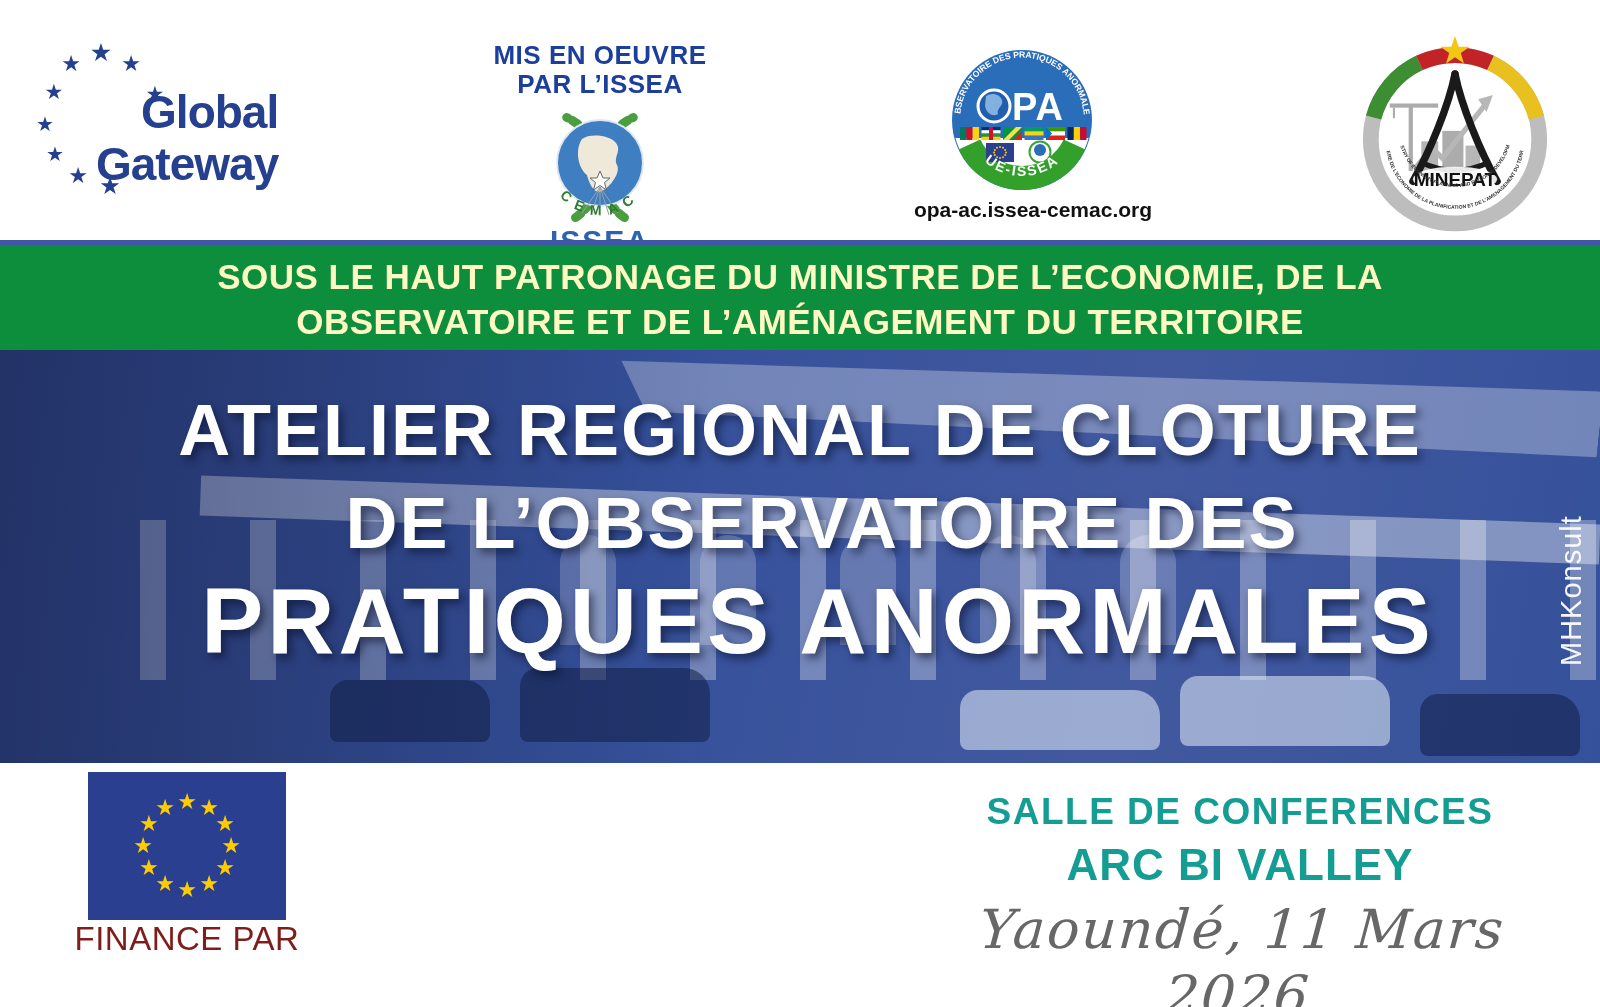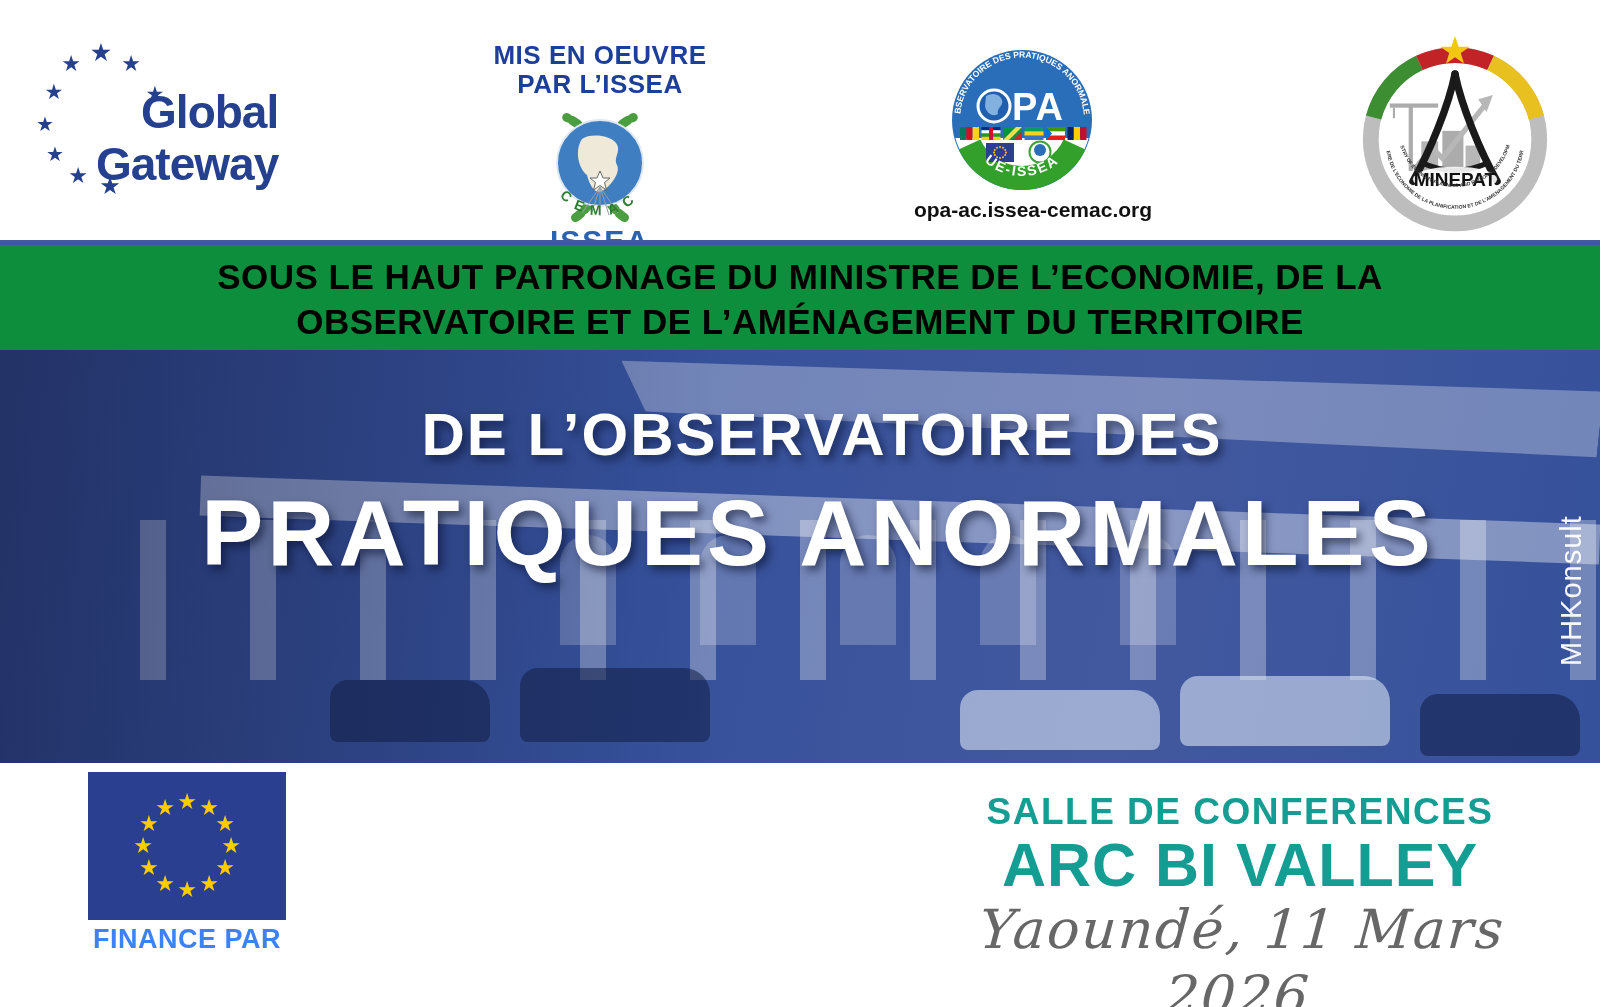--- a/index.html
+++ b/index.html
@@ -26,56 +26,56 @@
   .opa-logo { position:absolute; left:42px; top:4px; }
   .opa-url { position:absolute; left:8px; top:162px; width:250px; text-align:center;
              color:#111; font-weight:bold; font-size:21px; }
 
   
   .minepat-block { position:absolute; left:1360px; top:34px; width:190px; height:200px; }
 
   
   .banner { position:absolute; left:0; top:240px; width:1600px; height:110px; background:#0d8e3c;
             border-top:5px solid #3f57a7; text-align:center; padding-top:9px; }
-  .banner .l { color:#000000; font-weight:bold; font-size:35px; line-height:45px; letter-spacing:.5px; }
+  .banner .l { color:#fef9c3; font-weight:bold; font-size:35px; line-height:45px; letter-spacing:.5px; }
 
   
   .panel { position:absolute; left:0; top:350px; width:1600px; height:413px; overflow:hidden;
            background:linear-gradient(100deg,#2c3f7c 0%,#35509a 40%,#42599f 70%,#35519b 100%); }
   .ph { position:absolute; }
   .roofA { left:620px; top:-10px; width:980px; height:120px; background:rgba(255,255,255,.30);
            transform:rotate(6deg); clip-path:polygon(0 60%,100% 0,100% 55%,3% 100%); }
   .roofB { left:200px; top:150px; width:1400px; height:40px; background:rgba(255,255,255,.38); transform:rotate(2deg); }
   .cols  { left:140px; top:170px; width:1460px; height:160px;
            background:repeating-linear-gradient(90deg, rgba(255,255,255,.30) 0 26px, rgba(255,255,255,0) 26px 110px); }
   .arch  { top:185px; width:56px; height:110px; background:rgba(255,255,255,.22);
            border-radius:28px 28px 0 0; }
   .car   { top:330px; height:62px; border-radius:18px 26px 8px 8px; background:rgba(16,30,70,.55); }
   .car.lt{ background:rgba(230,238,250,.55); }
   .shade { left:0; top:0; width:100%; height:100%;
            background:linear-gradient(90deg, rgba(18,28,66,.35), rgba(18,28,66,0) 45%); }
 
   .titles { position:absolute; left:0; top:36px; width:1600px; text-align:center; color:#fff;
             font-weight:bold; text-shadow:4px 5px 9px rgba(5,12,40,.55); white-space:nowrap; }
   .t1 { font-size:72px; line-height:88px; letter-spacing:2px; }
-  .t2 { font-size:60px; line-height:98px; letter-spacing:2px;padding-left:44px; }
+  .t2 { font-size:72px; line-height:98px; letter-spacing:2px;padding-left:44px; }
   .t3 { font-size:93px; line-height:98px; letter-spacing:4px;margin-left:36px; }
 
   .mhk { position:absolute; right:12px; top:86px; height:230px; color:#fff;
          writing-mode:vertical-rl; transform:rotate(180deg); font-size:29px; font-weight:normal;
          letter-spacing:1px; opacity:.95; }
 
   
   .footer { position:absolute; left:0; top:763px; width:1600px; height:244px; background:#fff; }
   .eu-flag { position:absolute; left:88px; top:9px; }
   .funding { position:absolute; left:12px; top:160px; width:350px; text-align:center;
-             color:#3b82f6; font-weight:bold; font-size:27px; line-height:32px; letter-spacing:.5px; }
+             color:#7f1d1d; font-weight:normal; font-size:33px; line-height:32px; letter-spacing:.5px; }
   .venue { position:absolute; left:935px; top:28px; width:610px; text-align:center; }
   .v1 { color:#149d93; font-weight:bold; font-size:37px; line-height:42px; letter-spacing:1.5px; }
-  .v2 { color:#149d93; font-weight:bold; font-size:61px; line-height:64px; letter-spacing:1px; }
+  .v2 { color:#149d93; font-weight:bold; font-size:44px; line-height:64px; letter-spacing:1px; }
   .vdate { color:#676767; font-family:"DejaVu Serif", serif; font-style:italic;
            font-size:54px; line-height:66px; letter-spacing:2px; transform:skewX(-4deg); }
 </style>
 </head>
 <body>
 
 <div class="poster">
 
   <div class="header">
 
@@ -259,20 +259,21 @@
     <div class="ph arch" style="left:980px;"></div>
     <div class="ph arch" style="left:1120px;"></div>
     <div class="ph car" style="left:330px; width:160px;"></div>
     <div class="ph car" style="left:520px; width:190px; top:318px; height:74px;"></div>
     <div class="ph car lt" style="left:960px; width:200px; top:340px; height:60px;"></div>
     <div class="ph car lt" style="left:1180px; width:210px; top:326px; height:70px;"></div>
     <div class="ph car" style="left:1420px; width:160px; top:344px;"></div>
     <div class="ph shade"></div>
 
     <div class="titles">
+      <div class="t1">ATELIER REGIONAL DE CLOTURE</div>
       <div class="t2">DE L’OBSERVATOIRE DES</div>
       <div class="t3">PRATIQUES ANORMALES</div>
     </div>
 
     <div class="mhk">MHKonsult</div>
   </div>
 
   <div class="footer">
     <svg class="eu-flag" width="198" height="148" viewBox="0 0 198 148">
       <rect width="198" height="148" fill="#2b3f90"></rect>

